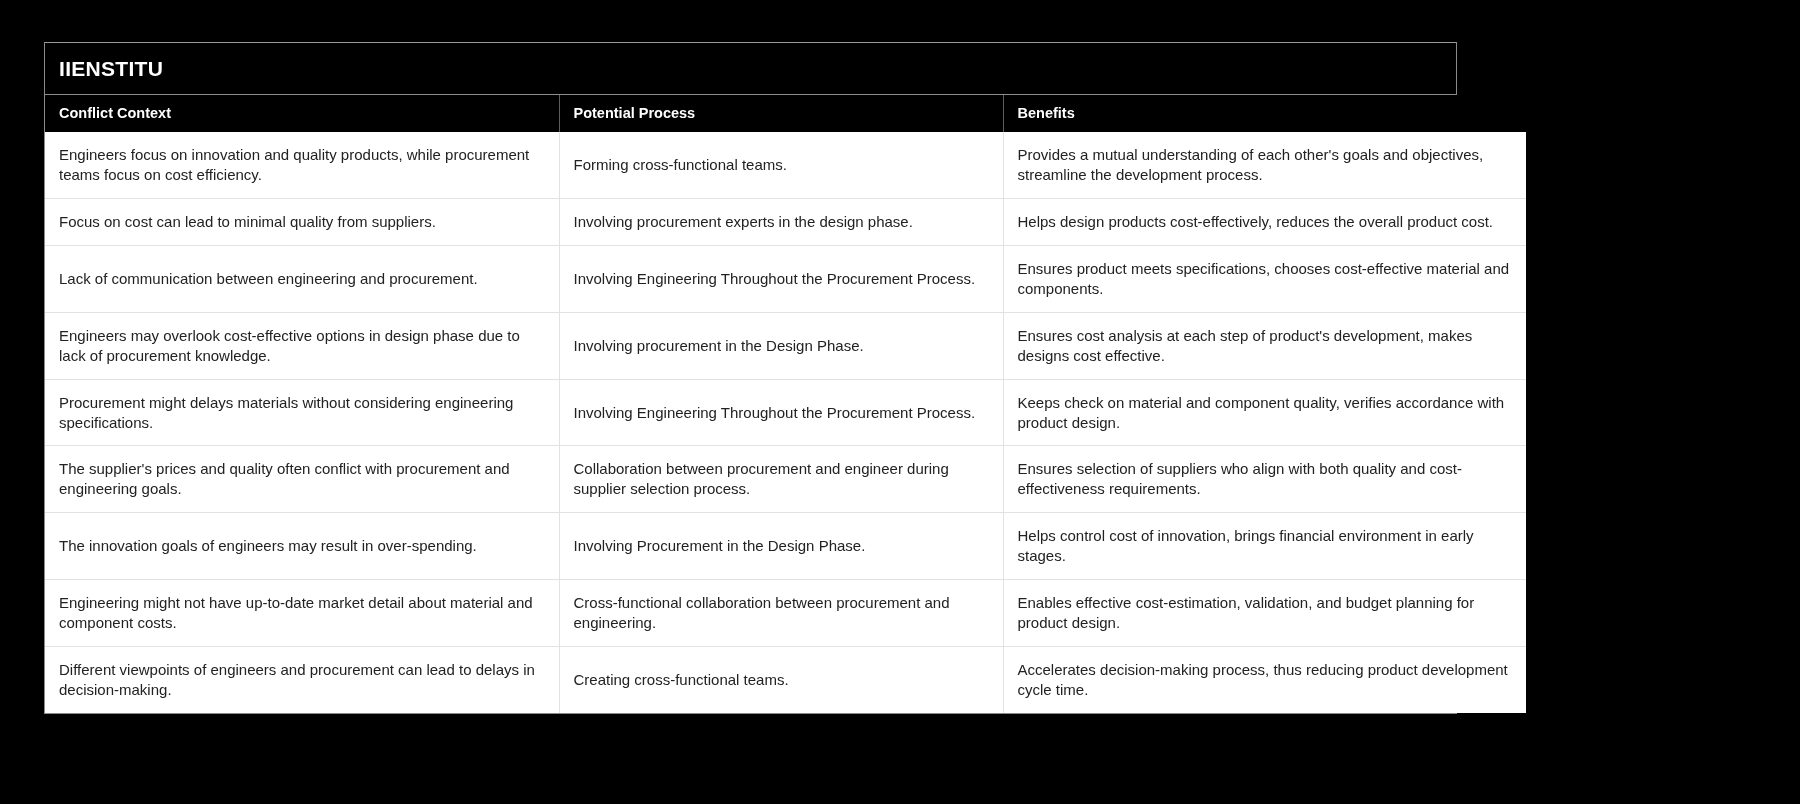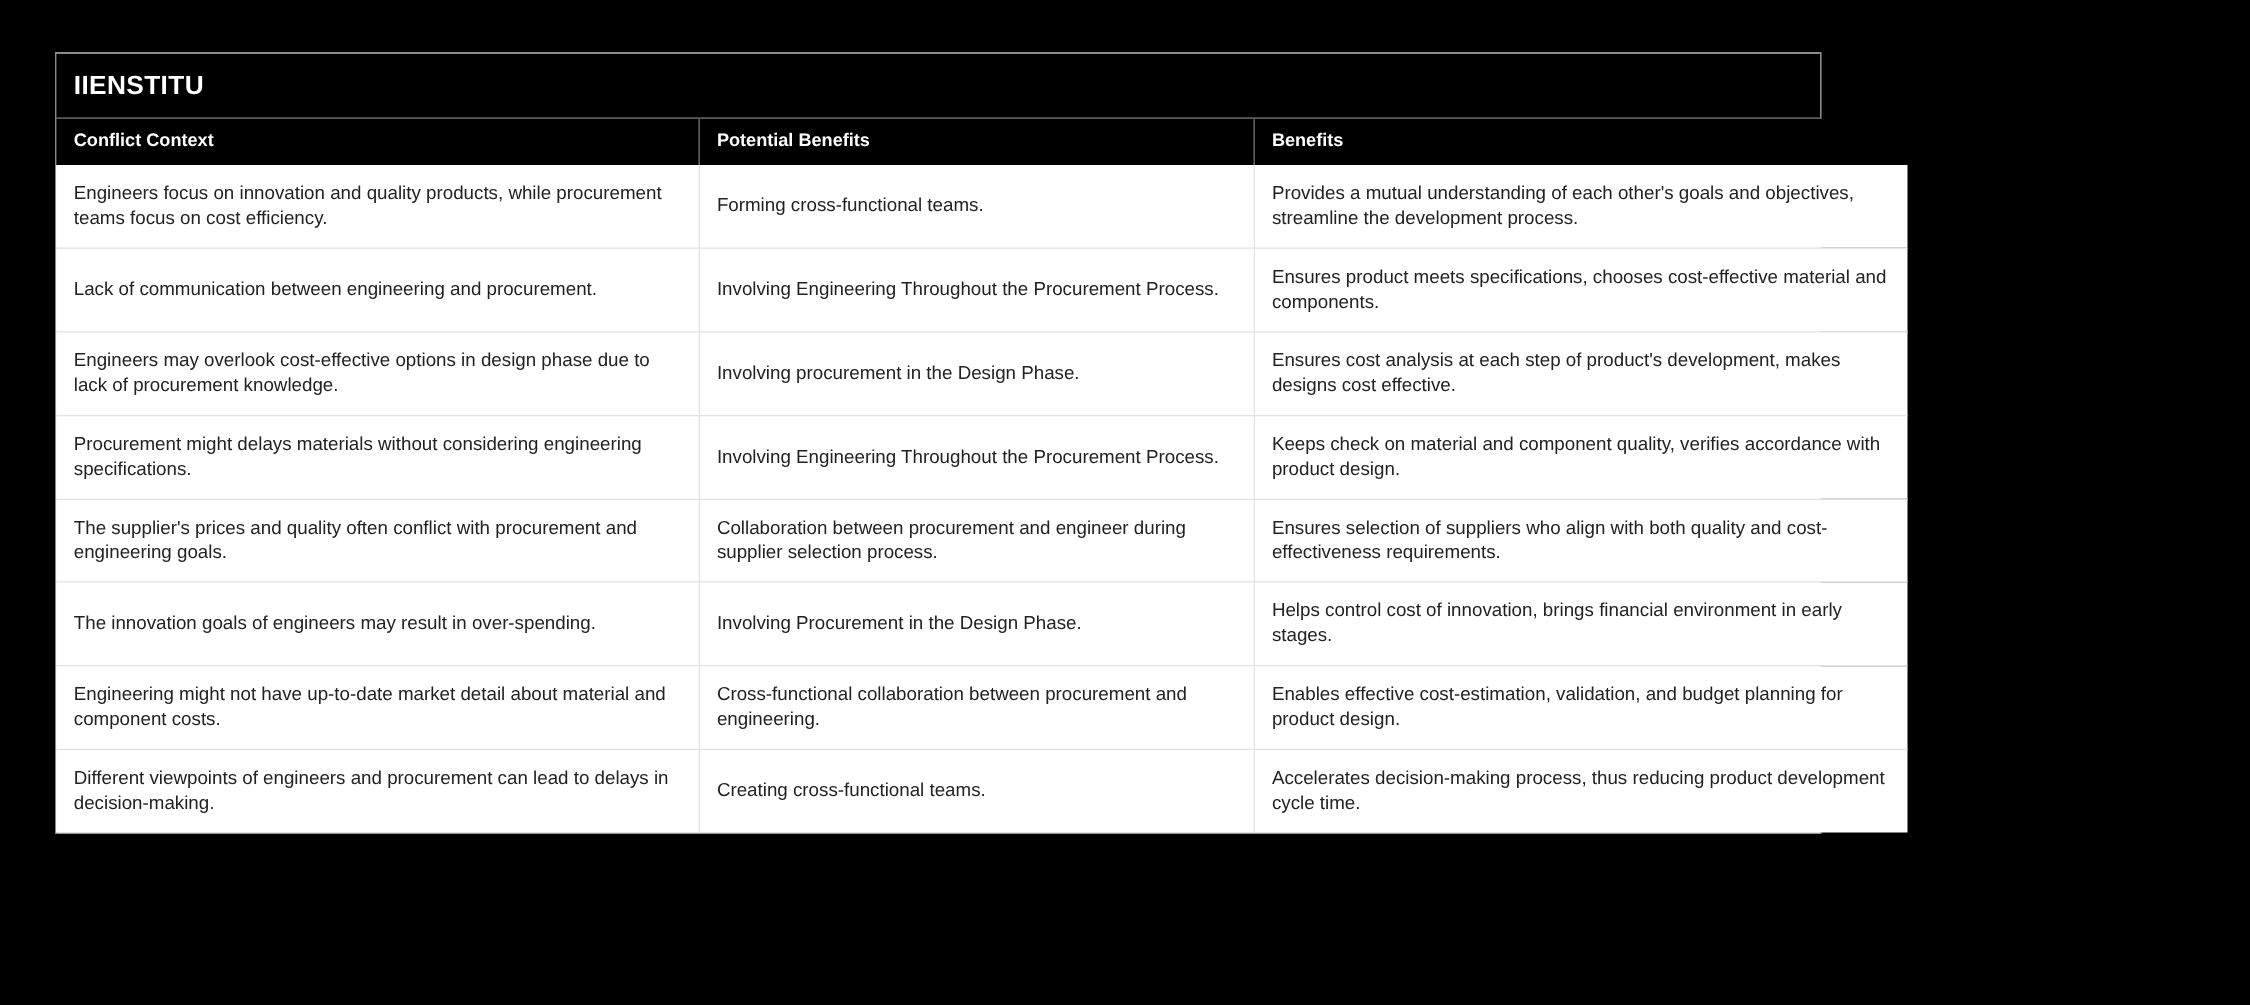--- a/index.html
+++ b/index.html
@@ -83,29 +83,34 @@
 
     <table>
       <colgroup>
         <col class="c1">
           <col class="c2">
           <col class="c3">
       </colgroup>
       <thead>
         <tr>
           <th>Conflict Context</th>
-          <th>Potential Benefits</th>
+          <th>Potential Process</th>
           <th>Benefits</th>
         </tr>
       </thead>
       <tbody>
         <tr>
           <td>Engineers focus on innovation and quality products, while procurement teams focus on cost efficiency.</td>
           <td>Forming cross-functional teams.</td>
           <td>Provides a mutual understanding of each other's goals and objectives, streamline the development process.</td>
+        </tr>
+        <tr>
+          <td>Focus on cost can lead to minimal quality from suppliers.</td>
+          <td>Involving procurement experts in the design phase.</td>
+          <td>Helps design products cost-effectively, reduces the overall product cost.</td>
         </tr>
         <tr>
           <td>Lack of communication between engineering and procurement.</td>
           <td>Involving Engineering Throughout the Procurement Process.</td>
           <td>Ensures product meets specifications, chooses cost-effective material and components.</td>
         </tr>
         <tr>
           <td>Engineers may overlook cost-effective options in design phase due to lack of procurement knowledge.</td>
           <td>Involving procurement in the Design Phase.</td>
           <td>Ensures cost analysis at each step of product's development, makes designs cost effective.</td>

